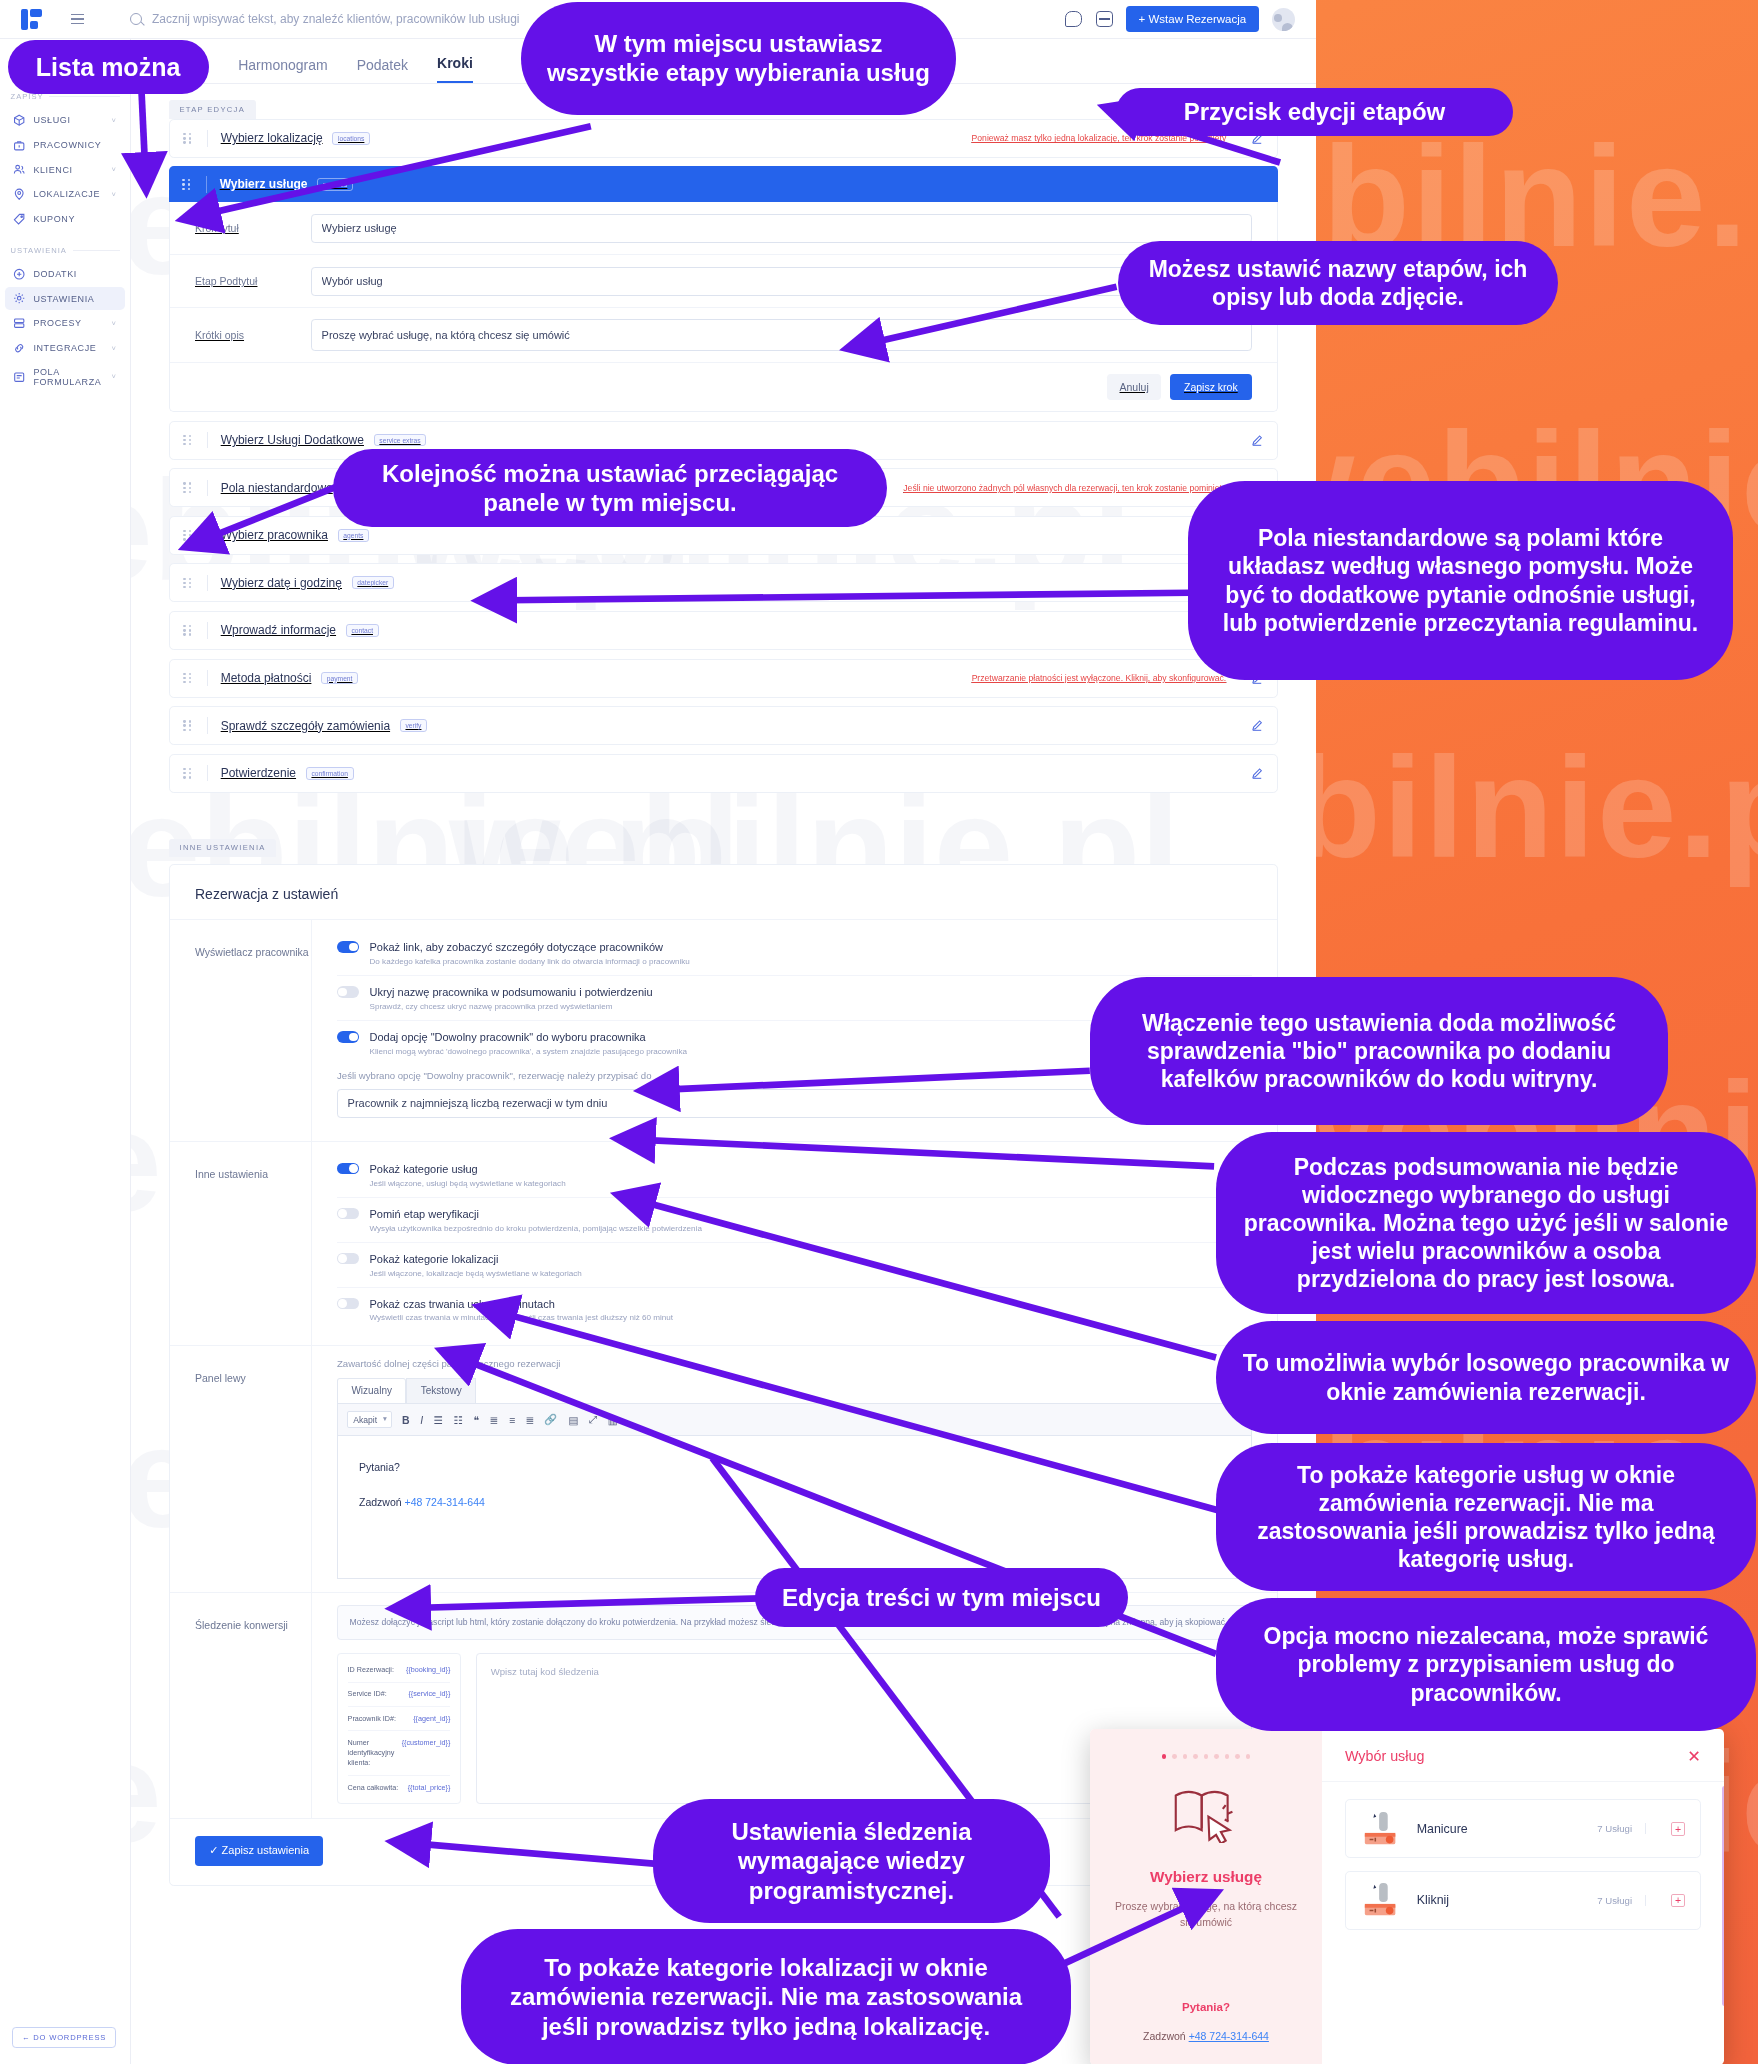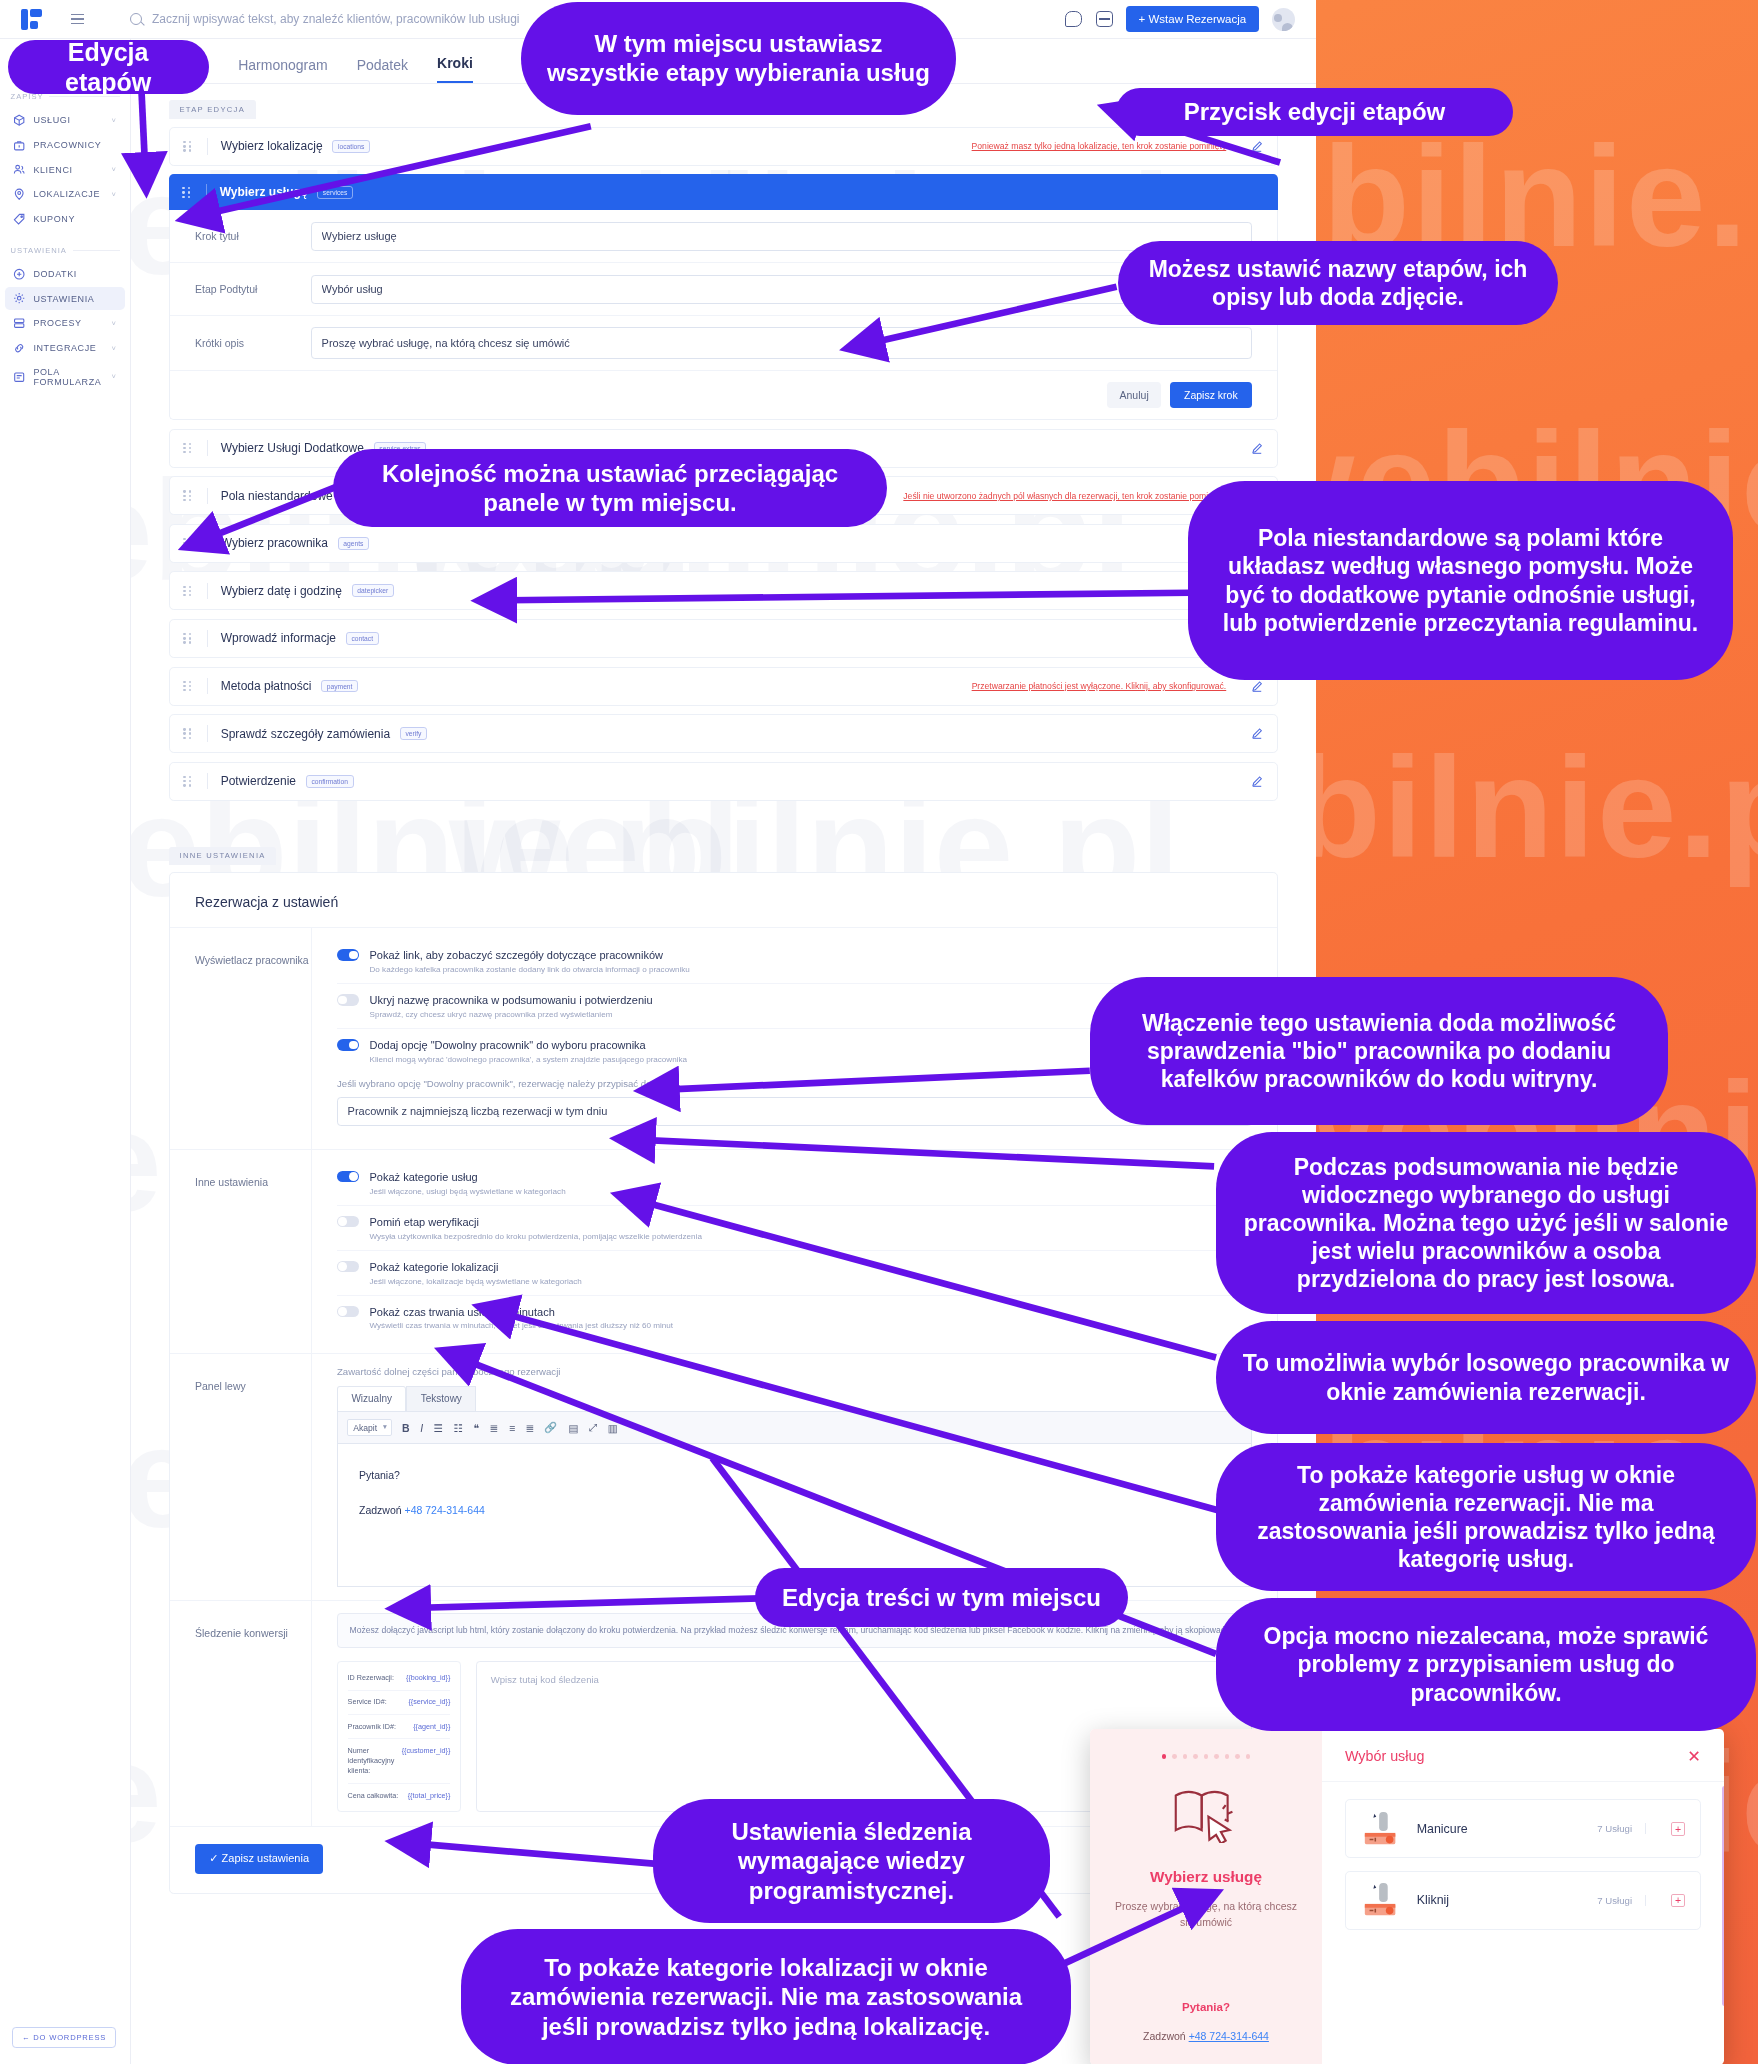--- a/index.html
+++ b/index.html
@@ -113,21 +113,21 @@
   }
   .tab { font-size: 14px; color: #7a84a8; padding-bottom: 10.5px; cursor: pointer; }
   .tab.active { color: #2b3558; font-weight: 700; border-bottom: 2.4px solid #2563eb; }
 
   .section-tag {
     display: inline-block; margin: 16.3px 0 0 38px; padding: 4.8px 10.5px;
     background: #f0f2f8; color: #7a84a8; font-size: 7.6px; letter-spacing: 1.3px;
     border-radius: 2.9px 2.9px 0 0;
   }
 
-  .panel-list { margin: 8px 38px 0 38px; }
+  .panel-list { margin: 0 38px 0 38px; text-decoration: underline; }
   .step-row {
     display: flex; align-items: center; height: 39px;
     background: #fff; border: 1px solid #ecf0f7; border-radius: 4.8px;
     margin-bottom: 8.6px; padding: 0 13.4px;
   }
   .grip { width: 11.5px; display: grid; grid-template-columns: 2.9px 2.9px; gap: 1.9px 2.9px; cursor: grab; }
   .grip i { width: 2.3px; height: 2.3px; background: #bcc4d8; border-radius: 50%; display:block; }
   .step-div { width: 1px; height: 16.3px; background: #e7ebf4; margin: 0 12.4px; }
   .step-name { font-size: 12px; color: #2b3558; }
   .step-tag {
@@ -923,21 +923,21 @@
     <path d="M1270,1220 L665,1192" stroke="#6411e8" stroke-width="7" fill="none" marker-end="url(#ah)"></path>
     <path d="M1272,1420 L665,1255" stroke="#6411e8" stroke-width="7" fill="none" marker-end="url(#ah)"></path>
     <path d="M1275,1580 L520,1372" stroke="#6411e8" stroke-width="7" fill="none" marker-end="url(#ah)"></path>
     <path d="M1272,1730 L480,1420" stroke="#6411e8" stroke-width="7" fill="none" marker-end="url(#ah)"></path>
     <path d="M795,1672 L430,1682" stroke="#6411e8" stroke-width="7" fill="none" marker-end="url(#ah)"></path>
     <path d="M690,1950 L430,1928" stroke="#6411e8" stroke-width="7" fill="none" marker-end="url(#ah)"></path>
     <path d="M1108,2005 L745,1525" stroke="#6411e8" stroke-width="7" fill="none"></path>
     <path d="M1100,2060 L1255,1988" stroke="#6411e8" stroke-width="7" fill="none" marker-end="url(#ah)"></path>
   </svg>
 
-  <div class="callout" style="left:7.6px;   top:40px;  width:201px; height:54px;  font-size:25px;">Edycja etapów</div>
+  <div class="callout" style="left:7.6px;   top:40px;  width:201px; height:54px;  font-size:25px;">Lista można</div>
   <div class="callout" style="left:521px; top:1.9px;   width:435px; height:113px; font-size:24px;">W tym miejscu ustawiasz wszystkie etapy wybierania usług</div>
   <div class="callout" style="left:1116px;top:88px;  width:397px; height:48px;  font-size:24px;">Przycisk edycji etapów</div>
   <div class="callout" style="left:1118px;top:241px; width:440px; height:84px;  font-size:23px;">Możesz ustawić nazwy etapów, ich opisy lub doda zdjęcie.</div>
   <div class="callout" style="left:333px; top:449px; width:554px; height:78px;  font-size:24px;">Kolejność można ustawiać przeciągając panele w tym miejscu.</div>
   <div class="callout" style="left:1188px;top:481px; width:545px; height:199px; font-size:23px;">Pola niestandardowe są polami które układasz według własnego pomysłu. Może być to dodatkowe pytanie odnośnie usługi, lub potwierdzenie przeczytania regulaminu.</div>
   <div class="callout" style="left:1090px;top:977px;width:578px; height:148px; font-size:23px;">Włączenie tego ustawienia doda możliwość sprawdzenia "bio" pracownika po dodaniu kafelków pracowników do kodu witryny.</div>
   <div class="callout" style="left:1216px;top:1132px;width:540px; height:182px; font-size:23px;">Podczas podsumowania nie będzie widocznego wybranego do usługi pracownika. Można tego użyć jeśli w salonie jest wielu pracowników a osoba przydzielona do pracy jest losowa.</div>
   <div class="callout" style="left:1216px;top:1321px;width:540px; height:113px; font-size:23px;">To umożliwia wybór losowego pracownika w oknie zamówienia rezerwacji.</div>
   <div class="callout" style="left:1216px;top:1443px;width:540px; height:148px; font-size:23px;">To pokaże kategorie usług w oknie zamówienia rezerwacji. Nie ma zastosowania jeśli prowadzisz tylko jedną kategorię usług.</div>
   <div class="callout" style="left:1216px;top:1598px;width:540px; height:133px; font-size:23px;">Opcja mocno niezalecana, może sprawić problemy z przypisaniem usług do pracowników.</div>

